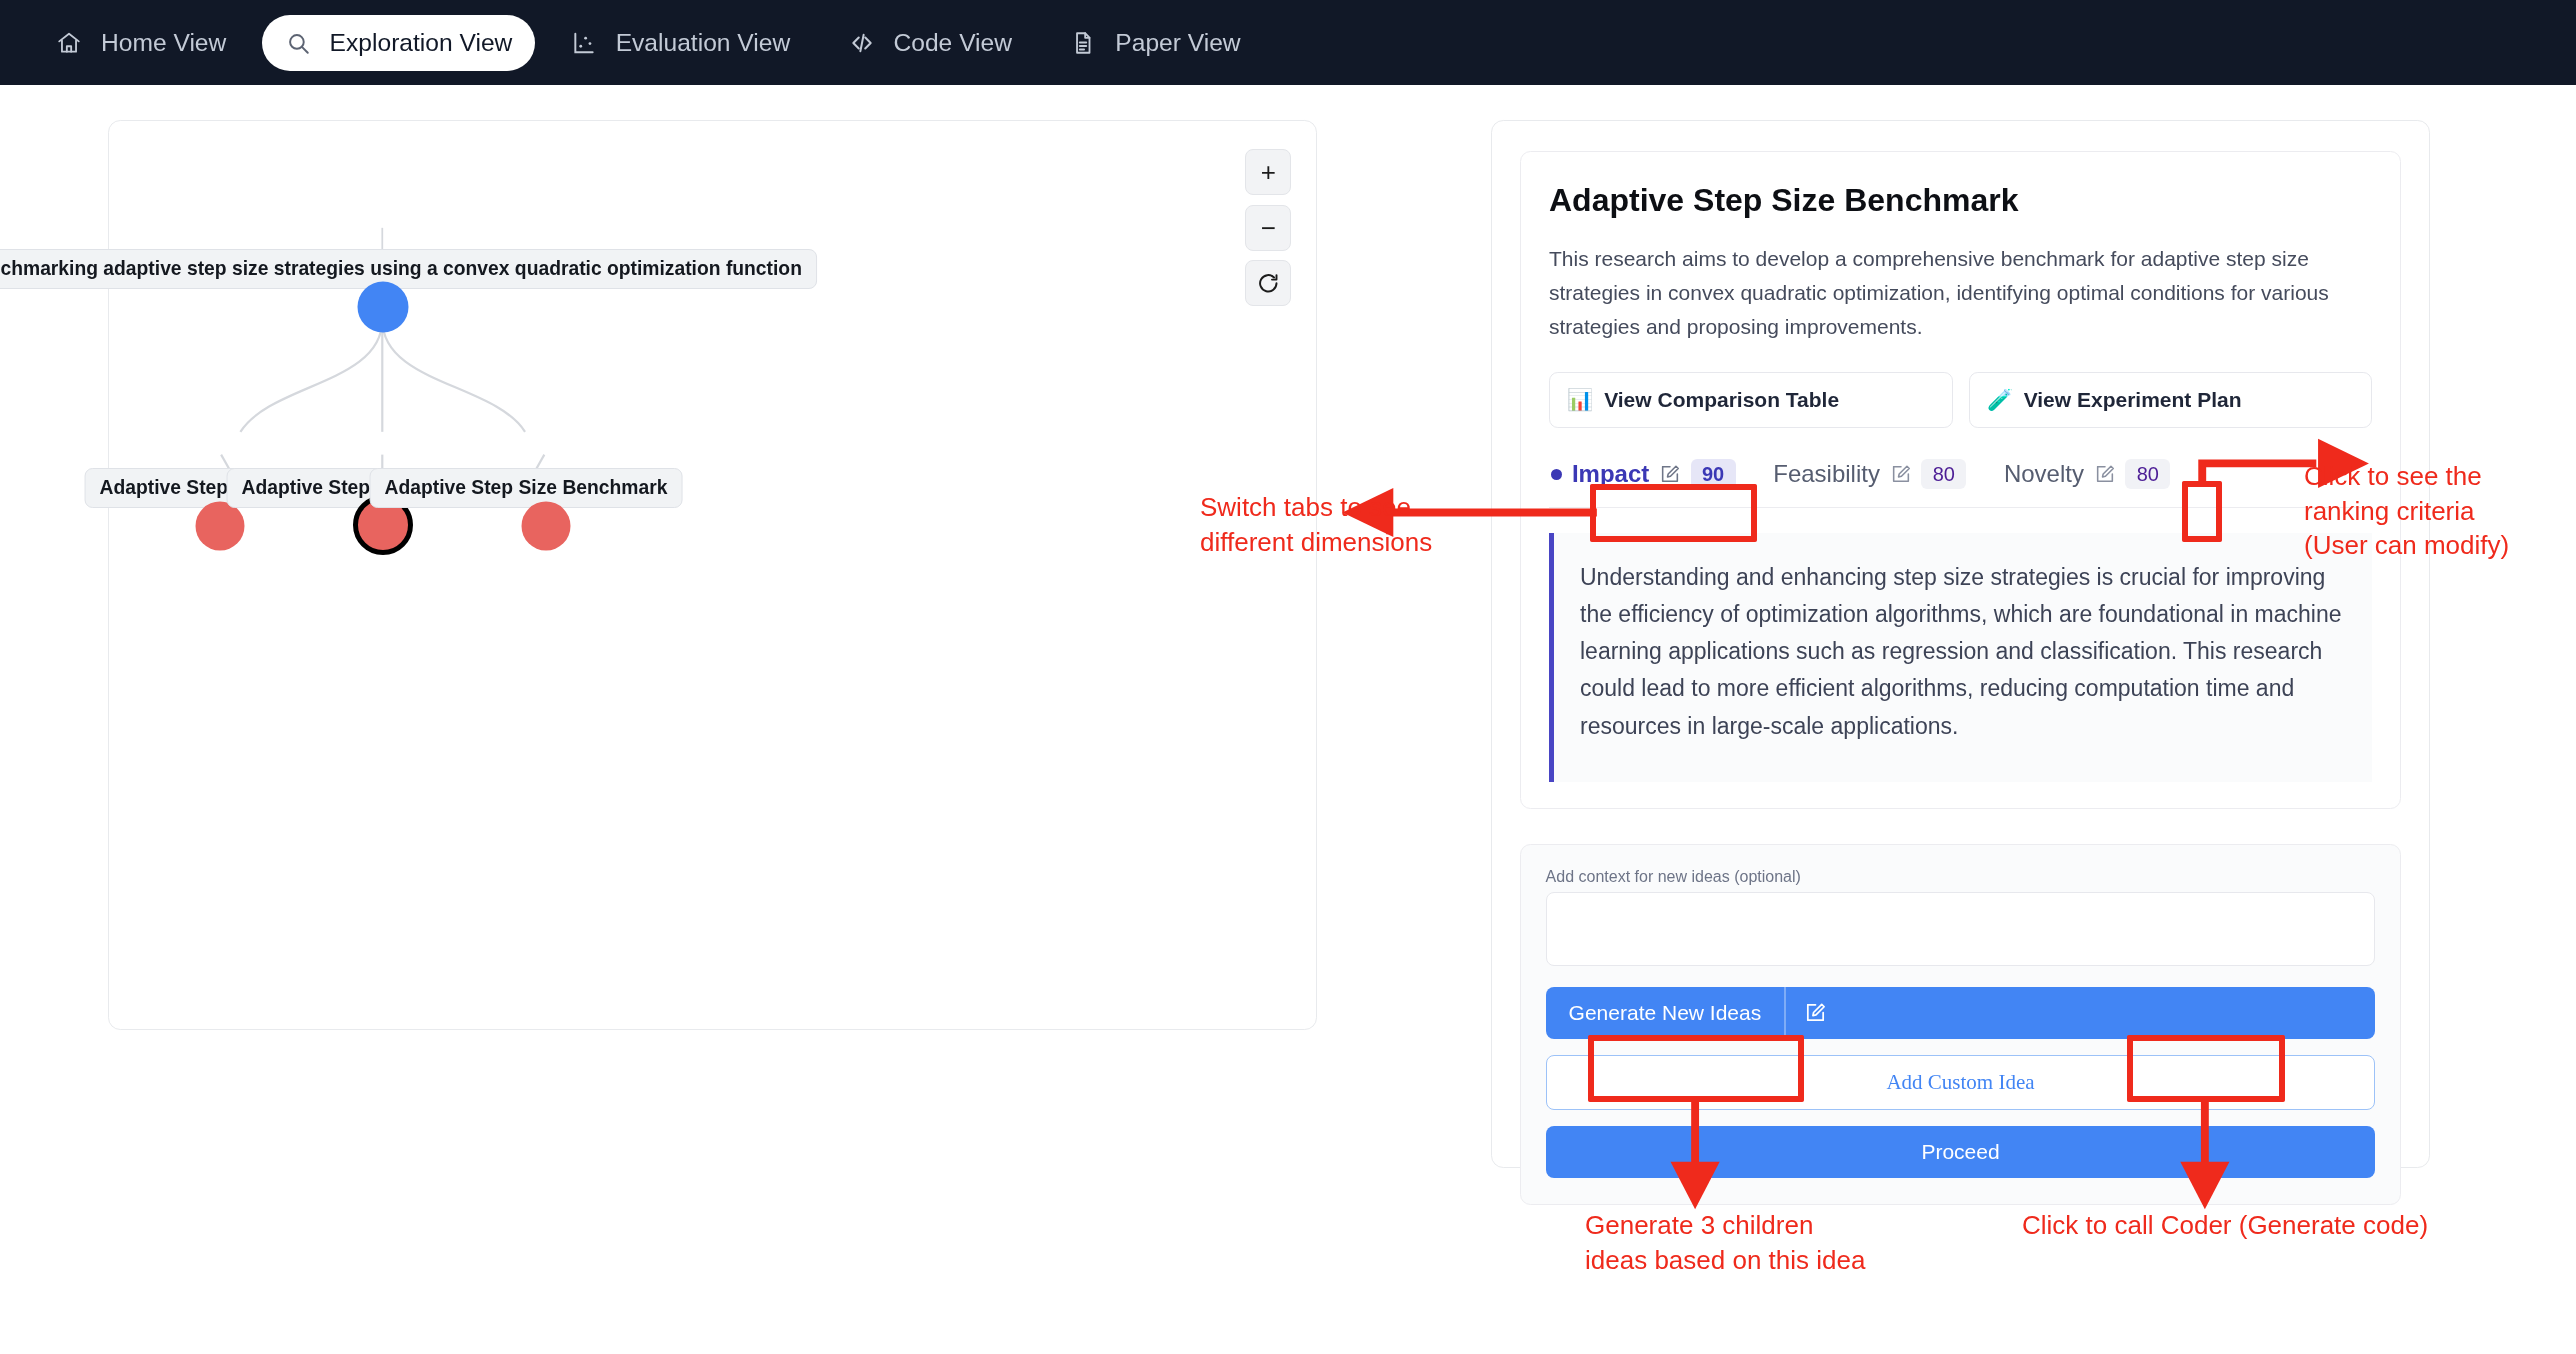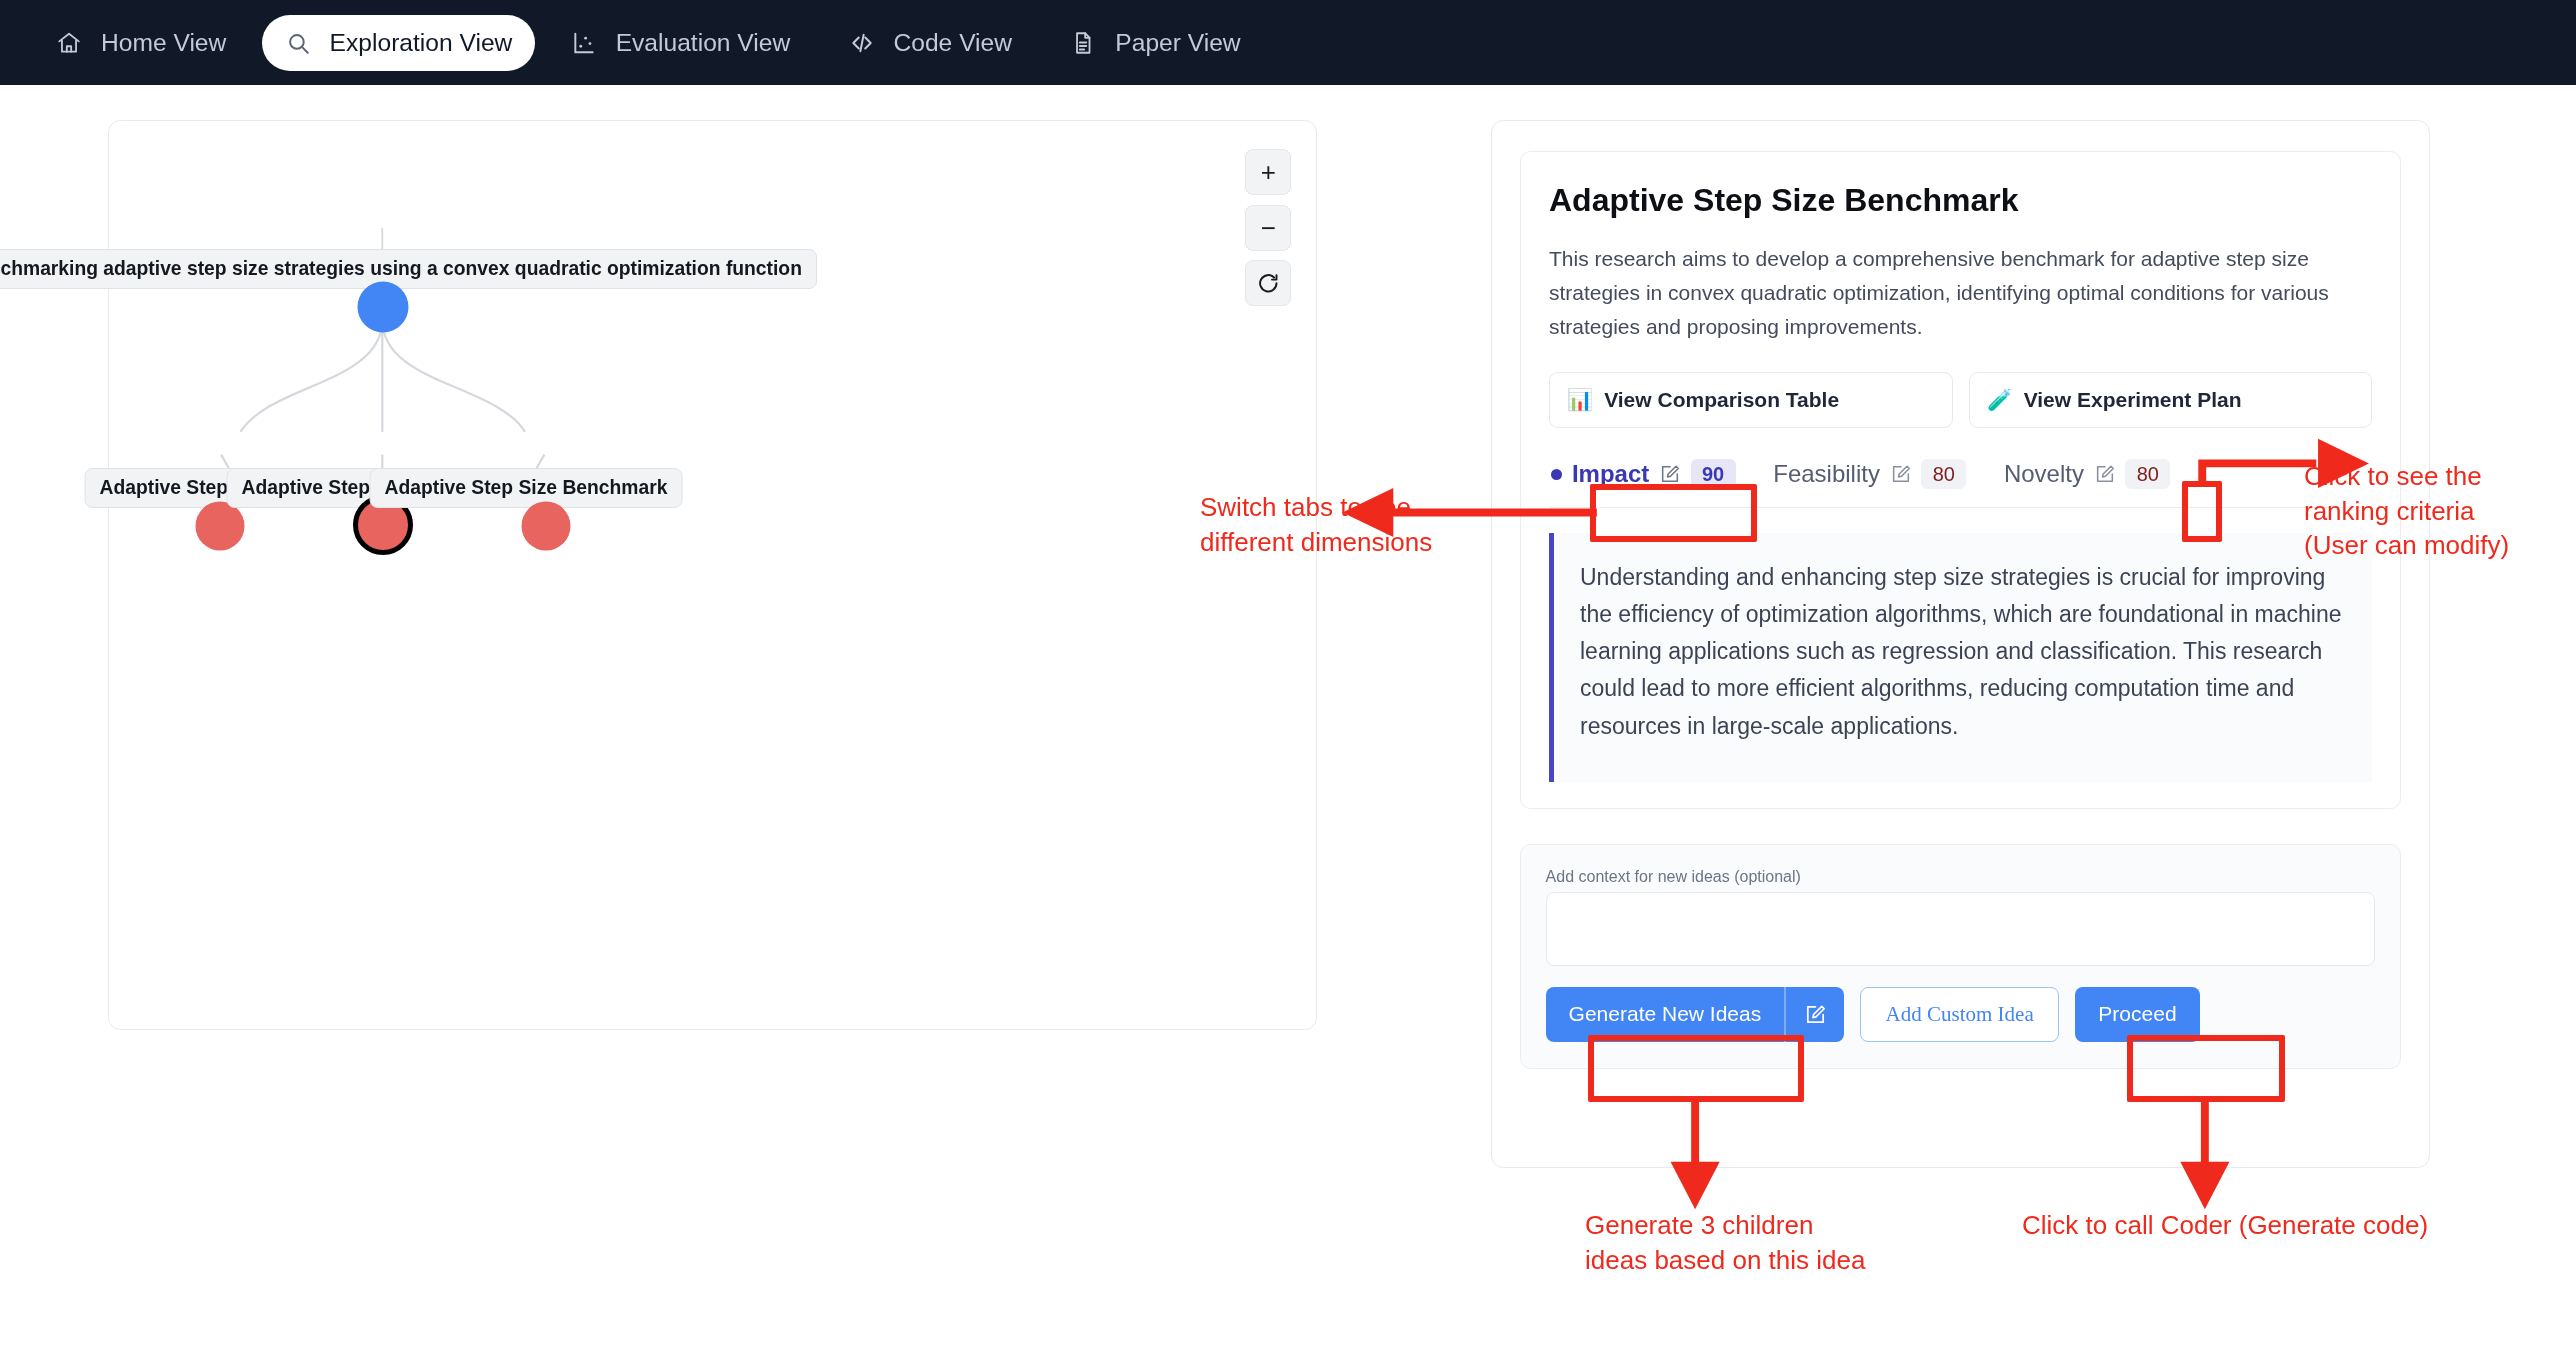--- a/index.html
+++ b/index.html
@@ -176,21 +176,21 @@
     width: 11.4px; height: 11.4px; border-radius: 50%;
     background: #3b38b5; display: inline-block;
   }
   .tab .edit-ico { display:flex; align-items:center; color:#8a90a0; }
   .tab.active .edit-ico { color:#6f7688; }
   .score {
     background: #f1f2f6;
     border-radius: 6.1px;
     padding: 3.5px 11.4px;
     font-size: 20px;
-    color: #7f1d1d;
+    color: #4c1d95;
   }
   .tab.active .score { background: #e6e6f7; color: #3b38b5; font-weight: bold; }
 
   .rationale {
     background: #fafbfc;
     border-left: 5.3px solid #4945c4;
     padding: 26px 30px 37px 26px;
     font-size: 23px;
     line-height: 1.62;
     color: #3d4356;
@@ -205,21 +205,21 @@
   }
   .compose-label { font-size: 16px; color: #6d7487; margin-bottom: 6px; }
   .compose-input {
     width: 100%;
     height: 74px;
     background: #ffffff;
     border: 1.8px solid #e7e8ed;
     border-radius: 8px;
     margin-bottom: 21px;
   }
-  .compose-btns { display: flex; gap: 16px; align-items: stretch; }
+  .compose-btns { display: flex; gap: 16px; align-items: stretch; flex-direction: column; }
   .btn-primary {
     background: #4285f4;
     color: #ffffff;
     border: none;
     border-radius: 8px;
     font-size: 21px;
     display: flex;
     align-items: center;
     cursor: pointer;
     font-family: inherit;

